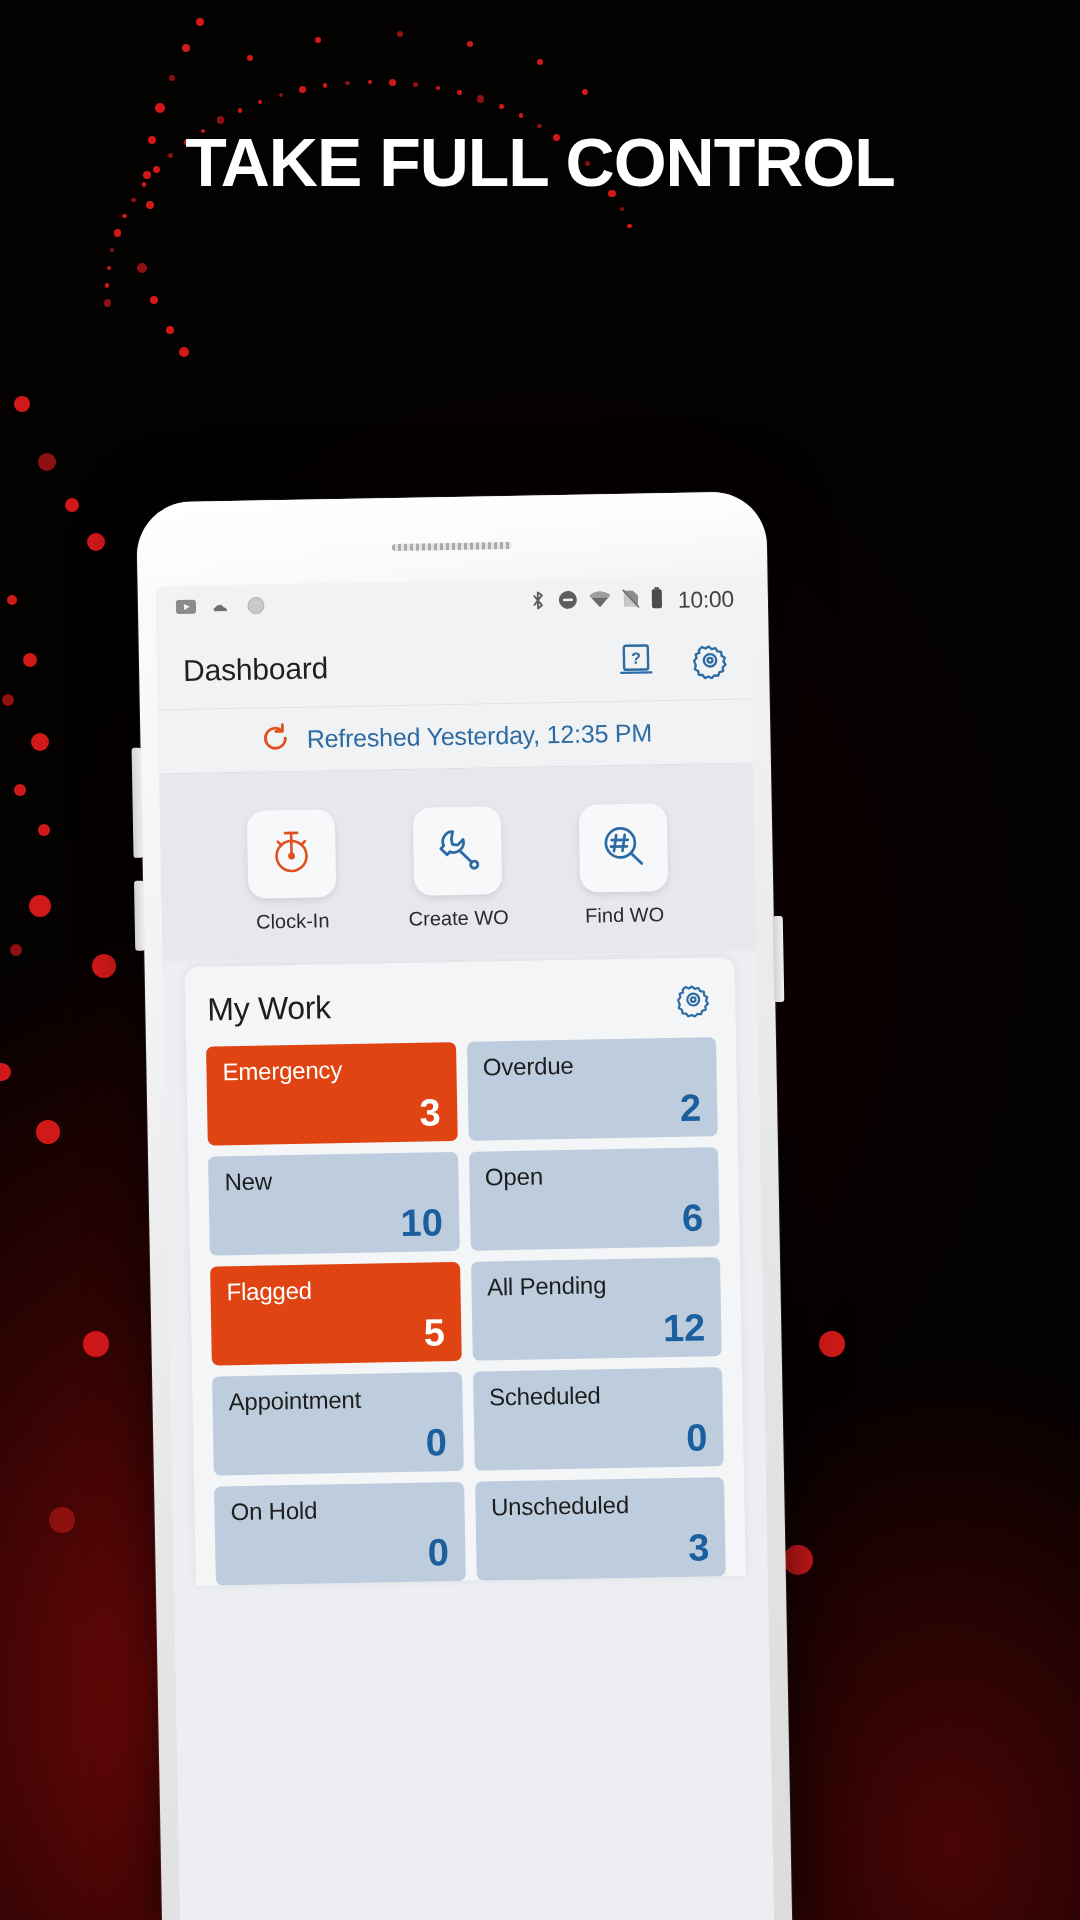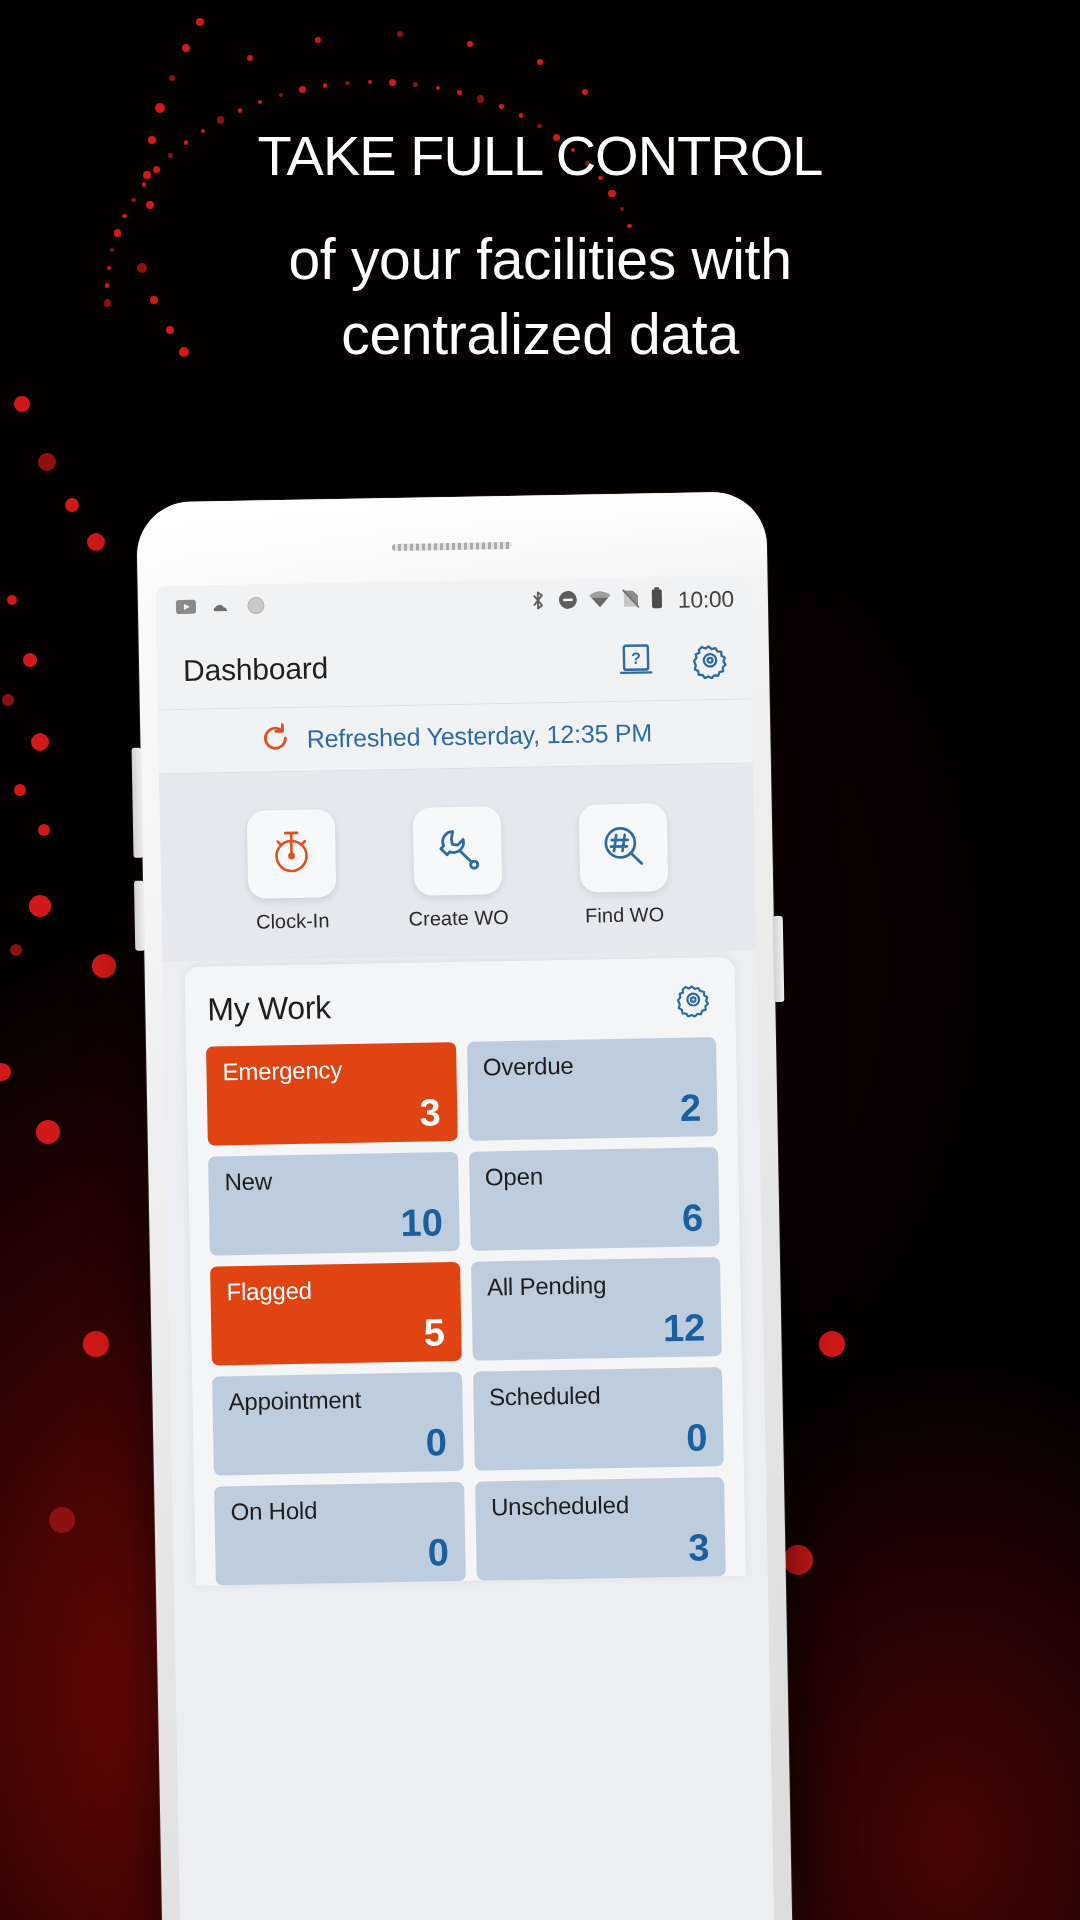--- a/index.html
+++ b/index.html
@@ -22,21 +22,21 @@
   .dot{ position:absolute; border-radius:50%; background:#d21919; }
   .dot.dim{ background:#8e1111; }
 
   
   .headline{
     position:absolute; left:0; right:0; top:128px;
     text-align:center; color:#fff;
     z-index:6;
   }
   .h-main{
-    font-size:56px; font-weight:normal; letter-spacing:-1px;
+    font-size:68px; font-weight:bold; letter-spacing:-1px;
     line-height:1.0;
     text-align:center;
   }
   .h-sub{
     font-size:57px; font-weight:normal; line-height:1.32;
     margin-top:38px; letter-spacing:-0.3px;
   }
 
   
   .phone{
@@ -221,24 +221,20 @@
     <div class="dot" style="left: 247px; top: 55px; height: 6px; width: 6px;"></div>
     <div class="dot" style="left: 315px; top: 37px; height: 6px; width: 6px;"></div>
     <div class="dot dim" style="left: 397px; top: 31px; height: 6px; width: 6px;"></div>
     <div class="dot" style="left: 467px; top: 41px; height: 6px; width: 6px;"></div>
     <div class="dot" style="left: 537px; top: 59px; height: 6px; width: 6px;"></div>
     <div class="dot" style="left: 582px; top: 89px; height: 6px; width: 6px;"></div>
   </div>
 
 <div class="headline">
   <div class="h-main">TAKE FULL CONTROL</div>
-  <div class="h-sub">
-    <div>of your facilities with</div>
-    <div>centralized data</div>
-  </div>
 </div>
 
 <div class="phone">
   <div class="speaker"></div>
   <div class="btn-side btn-vol"></div>
   <div class="btn-side btn-vol2"></div>
   <div class="btn-side btn-pow"></div>
 
   <div class="screen">
 

